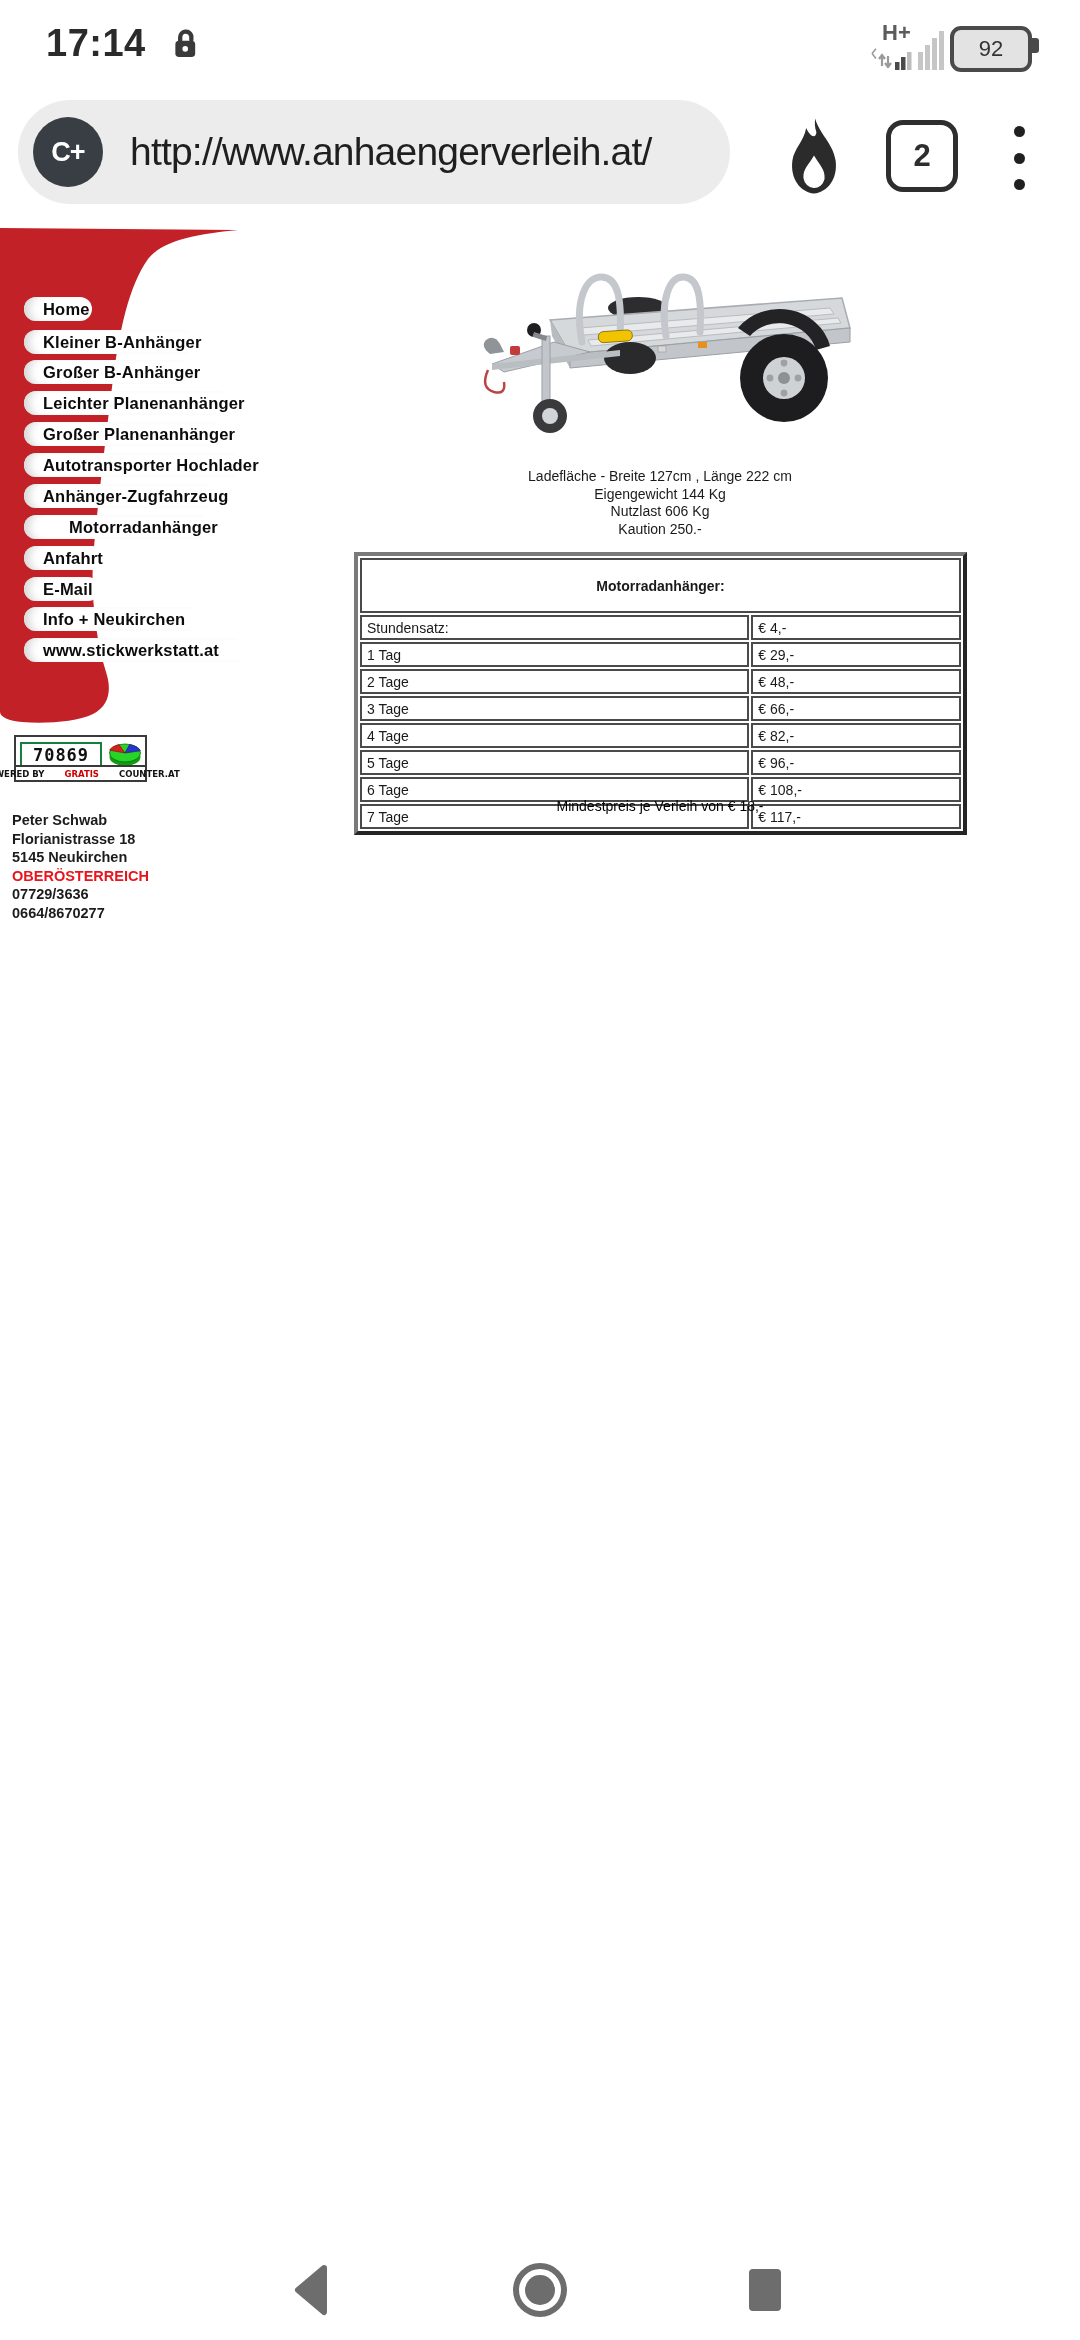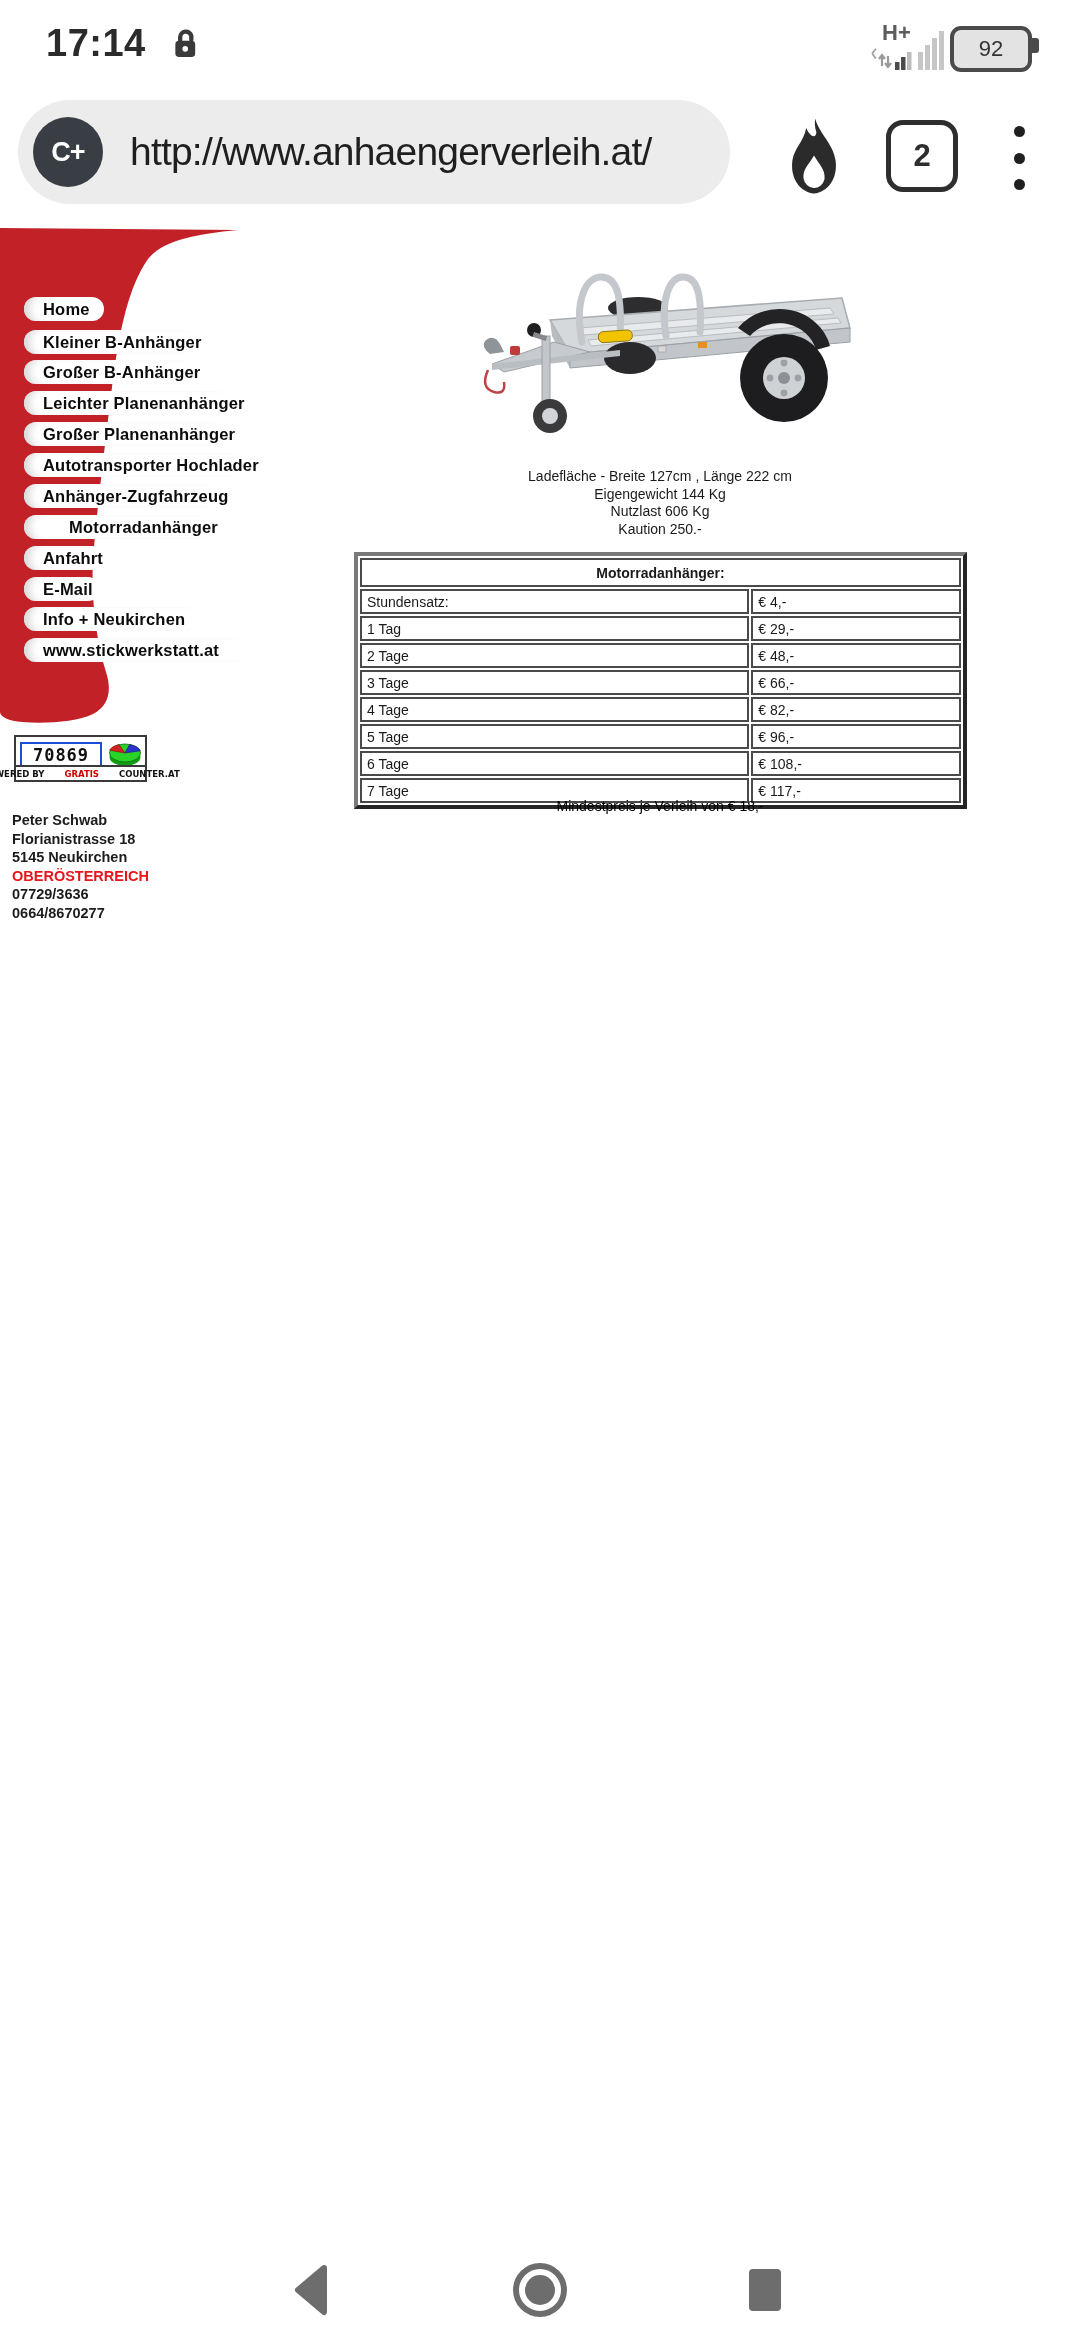--- a/index.html
+++ b/index.html
@@ -28,33 +28,33 @@
   .kebab i{width:11px;height:11px;border-radius:50%;background:#202020;display:block;}
   
   .page{position:absolute;left:0;top:228px;width:1080px;height:2012px;background:#ffffff;}
   .red-shape{position:absolute;left:0;top:0;}
   
   .menu-pill{position:absolute;left:24px;height:24px;border-radius:13px;background:#ffffff;
     box-shadow:inset 10px 0 8px -5px #d7d7d7;display:flex;align-items:center;padding-left:19px;box-sizing:border-box;
     font-size:16.5px;font-weight:700;color:#0c0c0c;letter-spacing:.2px;white-space:nowrap;cursor:pointer;}
   
   .counter{position:absolute;left:14px;top:507px;width:133px;height:47px;border:2px solid #3a3a3a;background:#fff;box-sizing:border-box;}
-  .counter-num{position:absolute;left:4px;top:5px;width:82px;height:25px;border:2px solid #1d4ed8;box-sizing:border-box;display:flex;align-items:center;justify-content:center;font-family:"DejaVu Sans Mono",monospace;font-weight:700;font-size:17px;letter-spacing:1px;color:#111;}
+  .counter-num{position:absolute;left:4px;top:5px;width:82px;height:25px;border:2px solid #15803d;box-sizing:border-box;display:flex;align-items:center;justify-content:center;font-family:"DejaVu Sans Mono",monospace;font-weight:700;font-size:17px;letter-spacing:1px;color:#111;}
   .counter-pie{position:absolute;left:90px;top:1px;}
   .powered{position:absolute;left:0;bottom:0;width:100%;height:13px;border-top:2px solid #3a3a3a;display:flex;align-items:center;justify-content:center;font-size:8.5px;font-weight:700;letter-spacing:0;color:#111;white-space:nowrap;font-family:"DejaVu Sans",sans-serif;gap:20px;}
   .powered .red{color:#cc0000;}
   
   .contact{position:absolute;left:12px;top:583px;font-size:14.5px;font-weight:700;line-height:18.5px;color:#1c1c1c;}
   .contact .state{color:#e8151c;}
   
   .content{position:absolute;left:240px;top:0;width:840px;text-align:center;}
   .trailer{position:absolute;left:230px;top:22px;}
   .specs{position:absolute;left:0;top:240px;width:840px;font-size:14px;line-height:17.5px;color:#1a1a1a;}
   .price-table{position:absolute;left:114px;top:324px;width:613px;border-collapse:separate;border-spacing:2px;border:4px outset #7a7a7a;background:#fff;box-sizing:border-box;}
-  .price-table th{border:2px solid #4a4a4a;height:21px;font-size:14px;font-weight:700;text-align:center;padding:2px 4px;}
+  .price-table th{border:2px solid #4a4a4a;height:21px;font-size:14px;font-weight:700;text-align:center;padding:15px 4px;}
   .price-table td{border:2px solid #4a4a4a;height:19px;font-size:14px;font-weight:400;text-align:left;padding:1px 5px;}
   .price-table td.label{width:65%;}
   .price-table td.price{width:35%;}
   .min-price{position:absolute;left:0;top:570px;width:840px;font-size:14px;color:#000000;text-align:center;}
   
   .nav-bar{position:absolute;left:0;top:2240px;width:1080px;height:100px;background:#ffffff;}
   .nav-ic{position:absolute;top:0;width:120px;height:100px;display:flex;align-items:center;justify-content:center;}
 </style>
 </head>
 <body>
@@ -109,21 +109,21 @@
     </div>
 </div>
 
 <div class="page">
 
   <svg class="red-shape" width="340" height="500" viewBox="0 0 340 500">
     <path d="M0 0 L238 2 C195 6 162 13 148 31 C129 58 120 100 113 151 C105 216 97 281 93 331 C91 371 96 412 106 444 C112 462 109 478 93 486 C76 494 45 496 22 494 C9 493 0 489 0 484 Z" fill="#c32128"></path>
   </svg>
 
   <nav>
-    <div class="menu-pill" style="top:69px;width:80px;">
+    <div class="menu-pill" style="top:69px;width:68px;">
         <span>Home</span>
       </div>
     <div class="menu-pill" style="top:102px;width:172px;">
         <span>Kleiner B-Anhänger</span>
       </div>
     <div class="menu-pill" style="top:132px;width:168px;">
         <span>Großer B-Anhänger</span>
       </div>
     <div class="menu-pill" style="top:163px;width:206px;">
         <span>Leichter Planenanhänger</span>

